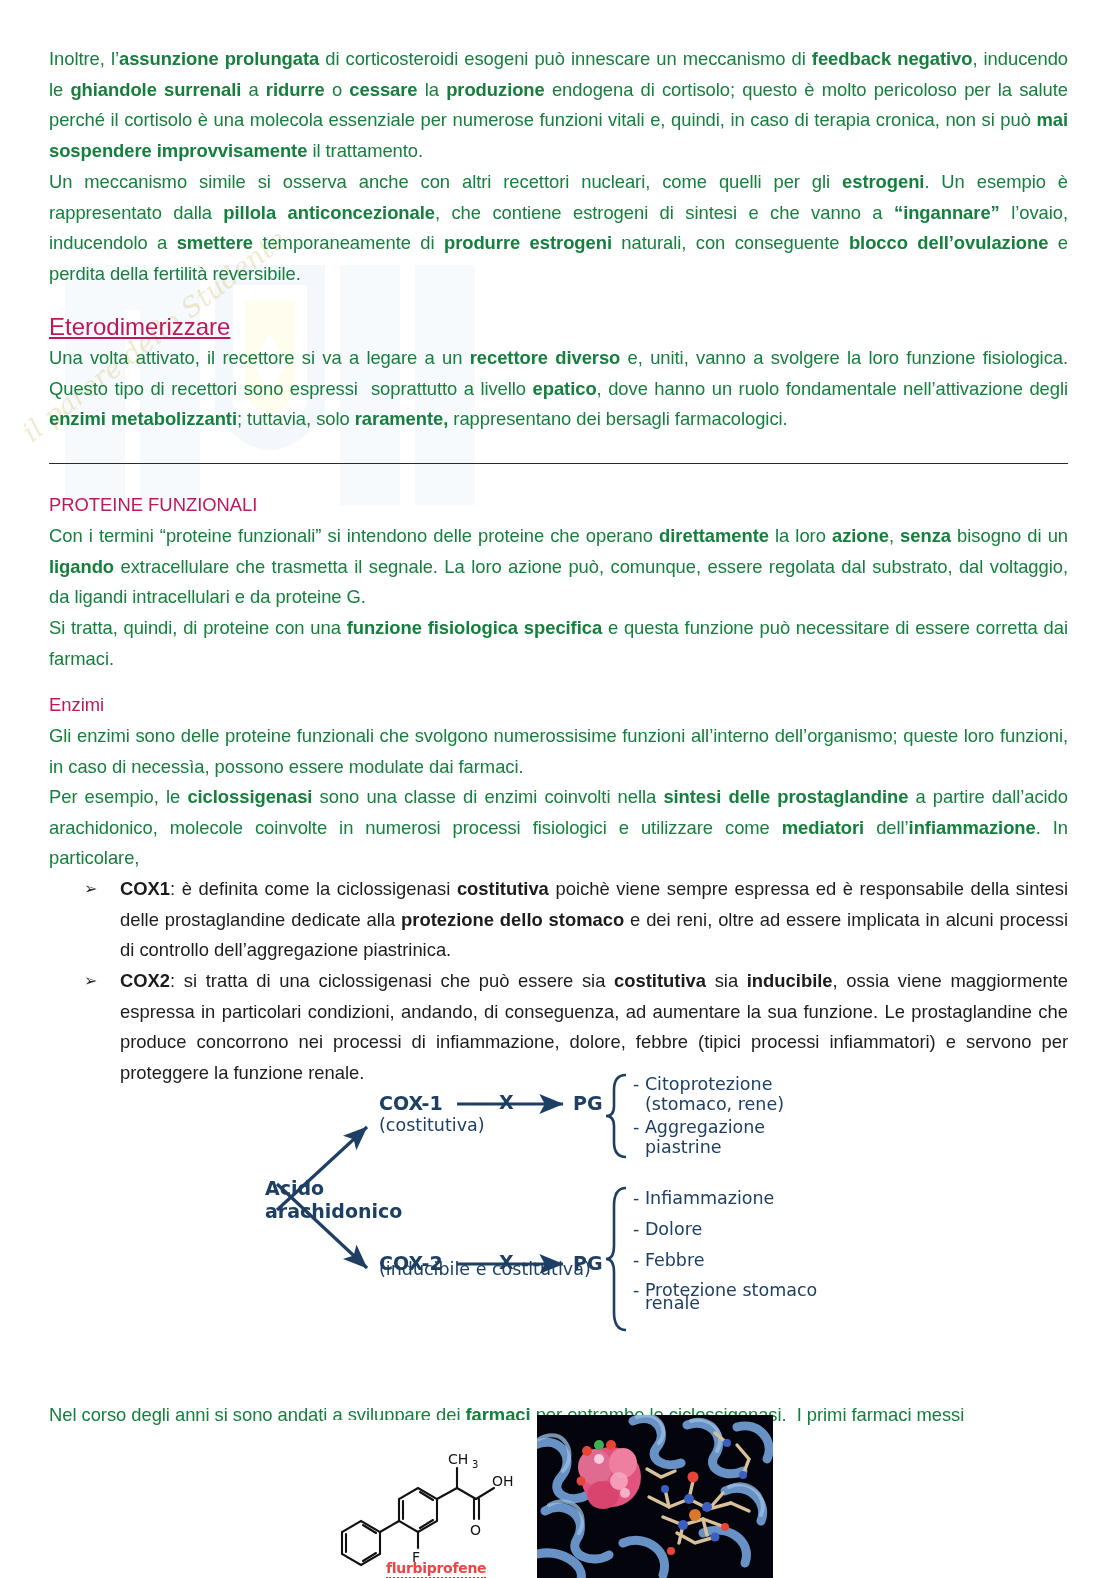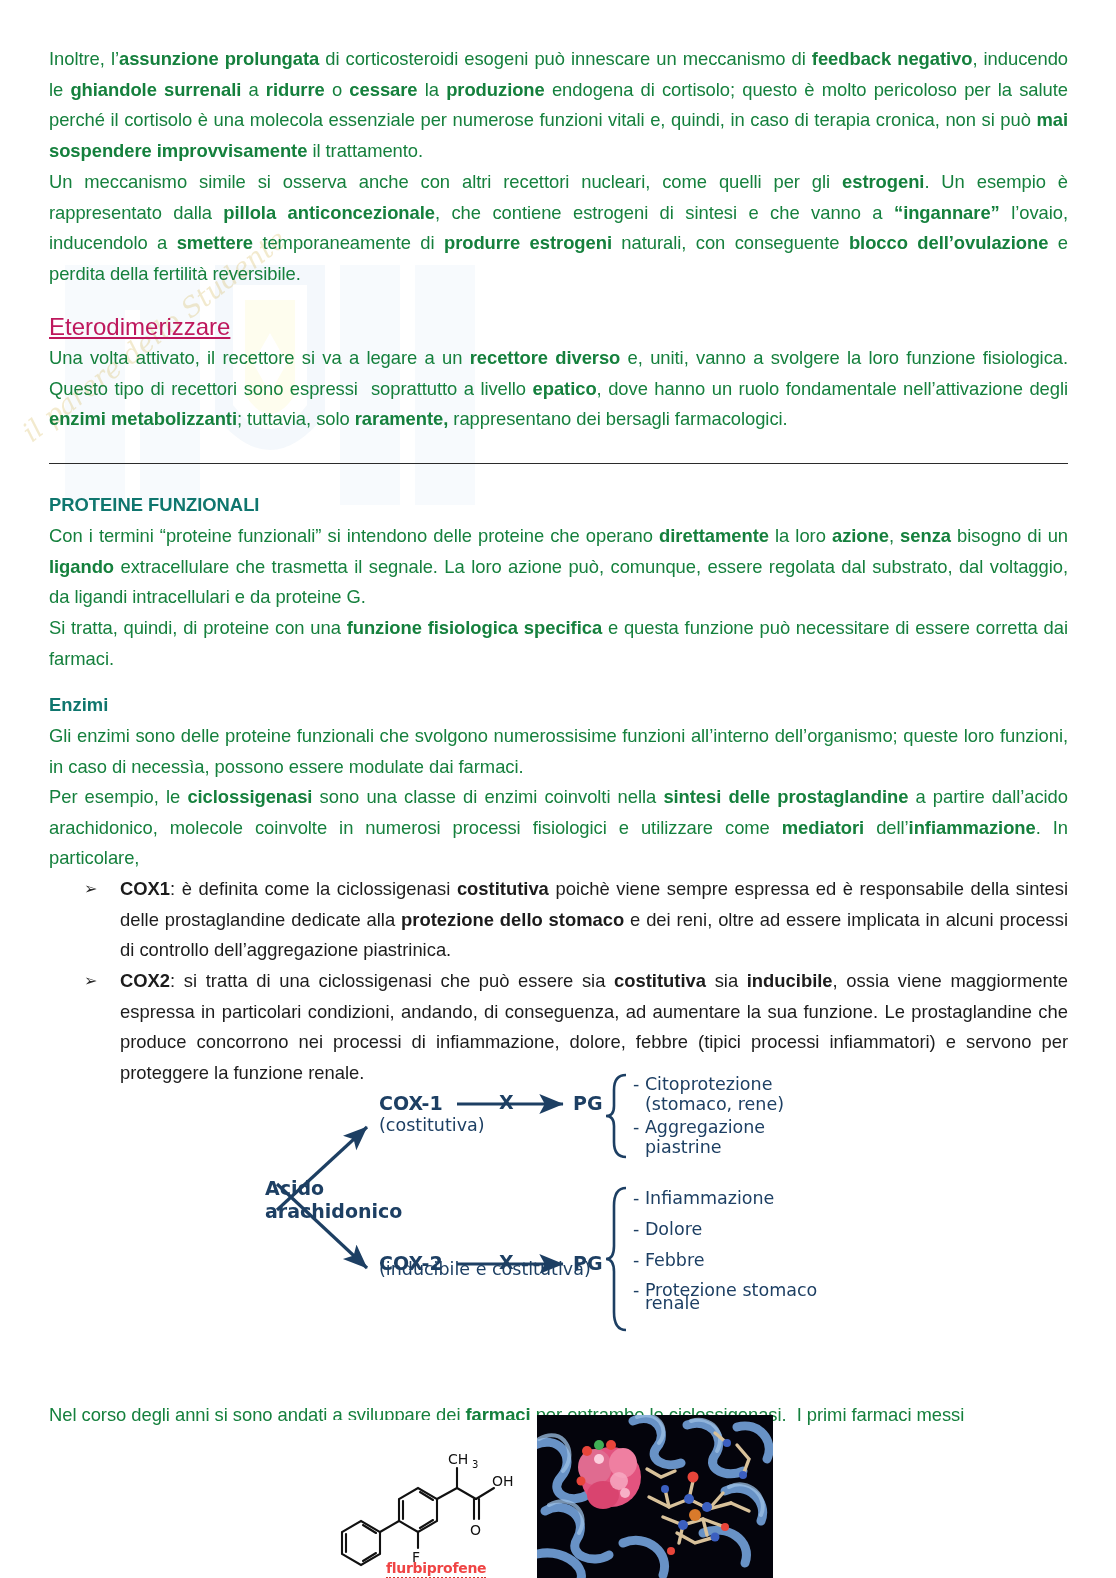--- a/index.html
+++ b/index.html
@@ -71,23 +71,23 @@
     left: 49px;
     width: 1019px;
     height: 0;
     border-top: 1.4px solid #2b2b2b;
   }
 
   .heading {
     position: absolute;
     left: 49px;
     font-size: 18.4px;
-    font-weight: bold;
+    font-weight: normal;
     line-height: 30.6px;
-    color: #0f766e;
+    color: #be185d;
   }
 
   .underlined {
     position: absolute;
     left: 49px;
     font-size: 24px;
     line-height: 30.6px;
     text-decoration: underline;
     text-underline-offset: 2px;
     color: #be185d;

